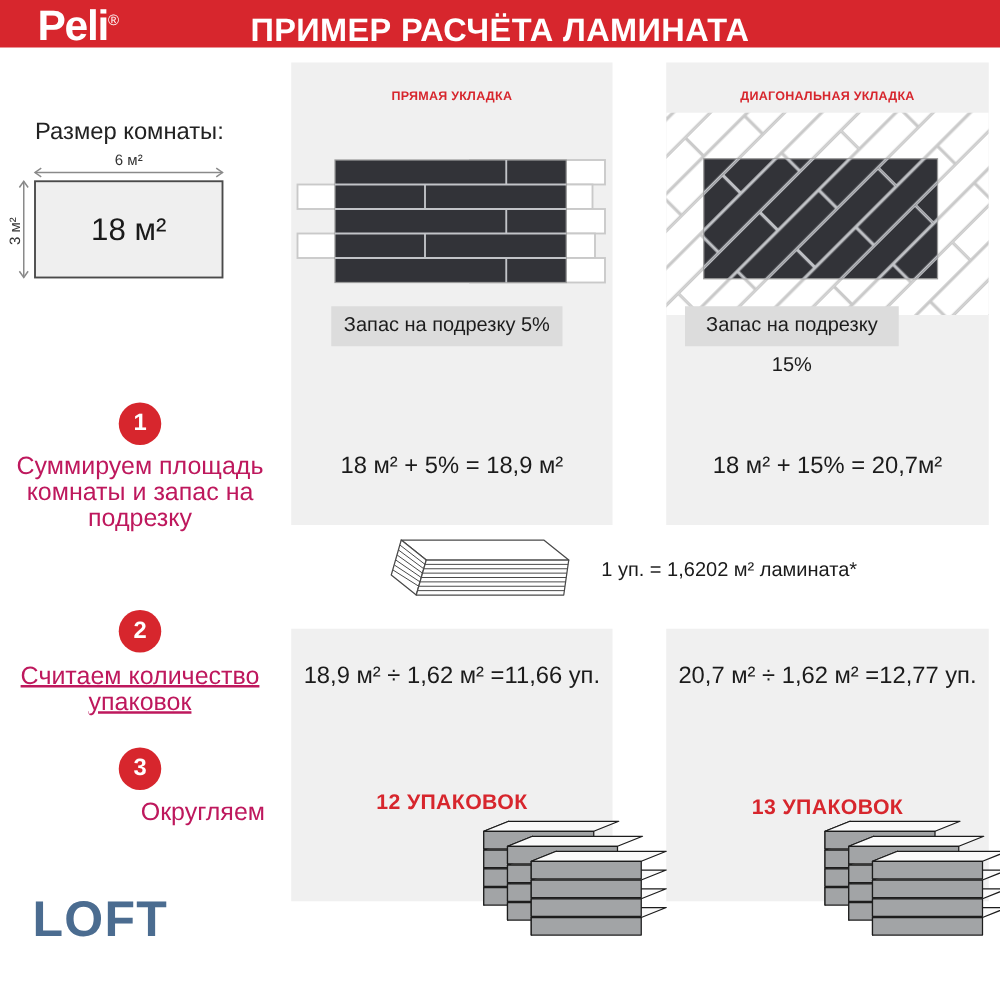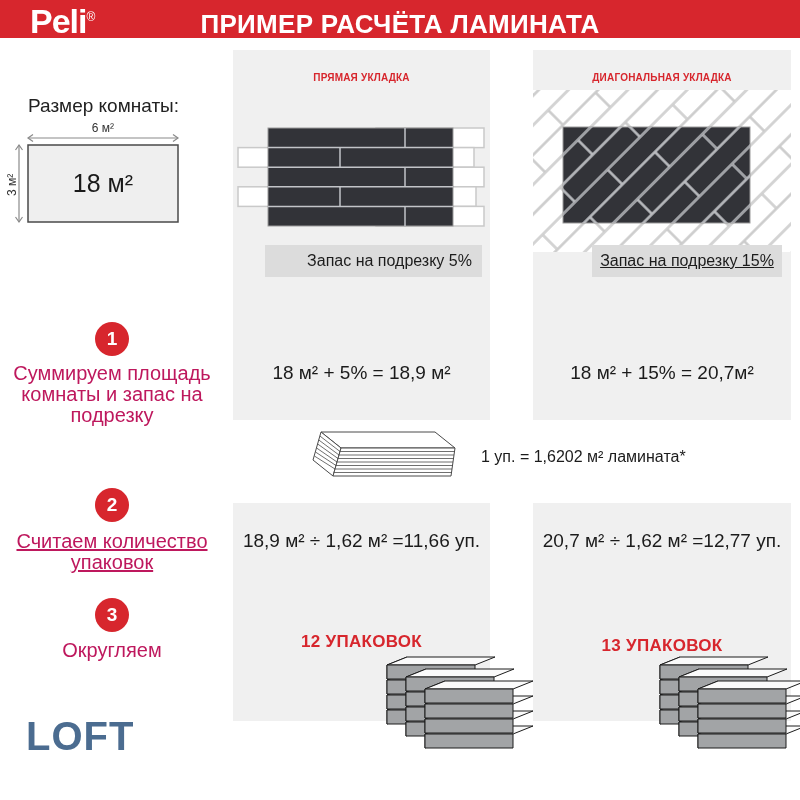--- a/index.html
+++ b/index.html
@@ -18,30 +18,30 @@
   .panel-a1{left:233px;top:50px;width:257px;height:370px;}
   .panel-b1{left:533px;top:50px;width:258px;height:370px;}
   .panel-a2{left:233px;top:503px;width:257px;height:218px;}
   .panel-b2{left:533px;top:503px;width:258px;height:218px;}
 
   .col-header{top:72px;text-align:center;color:#d7262d;font-size:10px;font-weight:700;letter-spacing:.2px;}
   .col-header.a{left:233px;width:257px;}
   .col-header.b{left:533px;width:258px;}
 
   .pill{top:245px;height:32px;line-height:32px;text-align:center;background:#dcdcdc;font-size:16px;color:#1c1c1c;}
-  .pill.a{left:265px;width:185px;padding-left:32px;}
-  .pill.b{left:592px;width:190px;text-decoration:underline;}
+  .pill.a{left:265px;width:185px;}
+  .pill.b{left:548px;width:171px;}
 
   
   .room-label{left:28px;top:95px;font-size:19px;color:#222222;}
   .step-circle{width:34px;height:34px;border-radius:50%;background:#d7262d;color:#ffffff;
                font-size:19px;font-weight:700;display:flex;align-items:center;justify-content:center;}
   .c1{left:95px;top:322px;} .c2{left:95px;top:488px;} .c3{left:95px;top:598px;}
   .step-label{width:200px;left:12px;text-align:center;font-size:20px;line-height:21px;color:#be185d;}
-  .sl1{top:363px;} .sl2{top:531px;text-decoration:underline;} .sl3{top:640px;}
+  .sl1{top:363px;} .sl2{top:531px;text-decoration:underline;} .sl3{top:640px;text-align:right;}
 
   .formula{text-align:center;font-size:19px;color:#1b1b1b;}
   .f-a1{left:233px;top:362px;width:257px;}
   .f-b1{left:533px;top:362px;width:258px;}
   .f-a2{left:233px;top:530px;width:257px;}
   .f-b2{left:533px;top:530px;width:258px;}
 
   .pack-info{left:481px;top:448px;font-size:16px;color:#1b1b1b;}
 
   .result{text-align:center;color:#d7262d;font-size:17px;font-weight:700;letter-spacing:.3px;}

